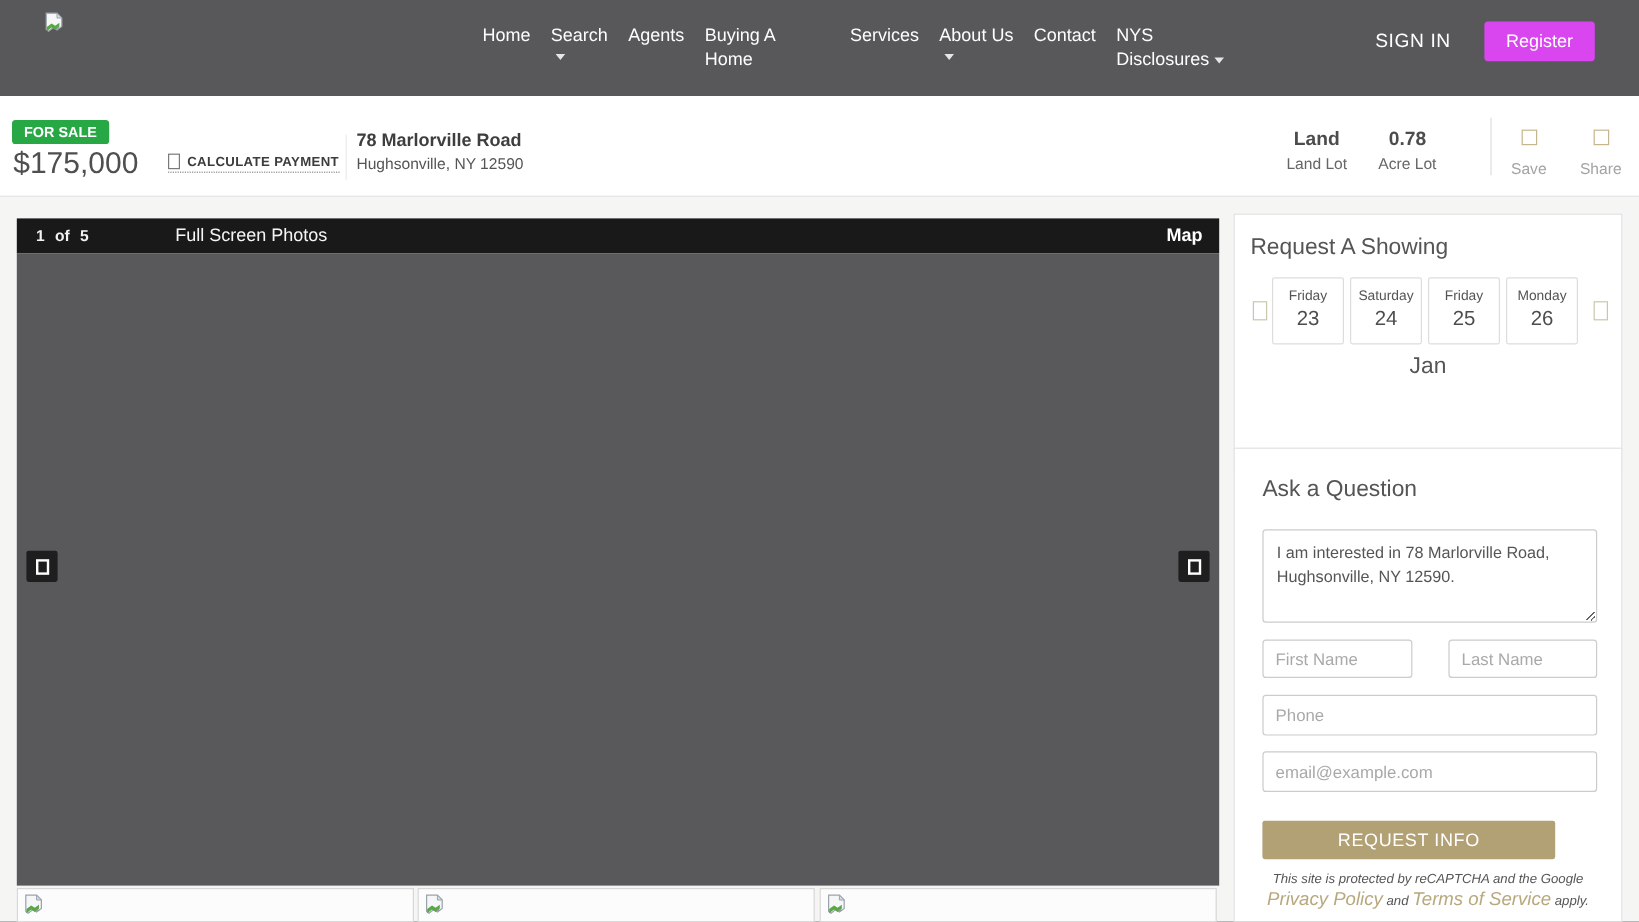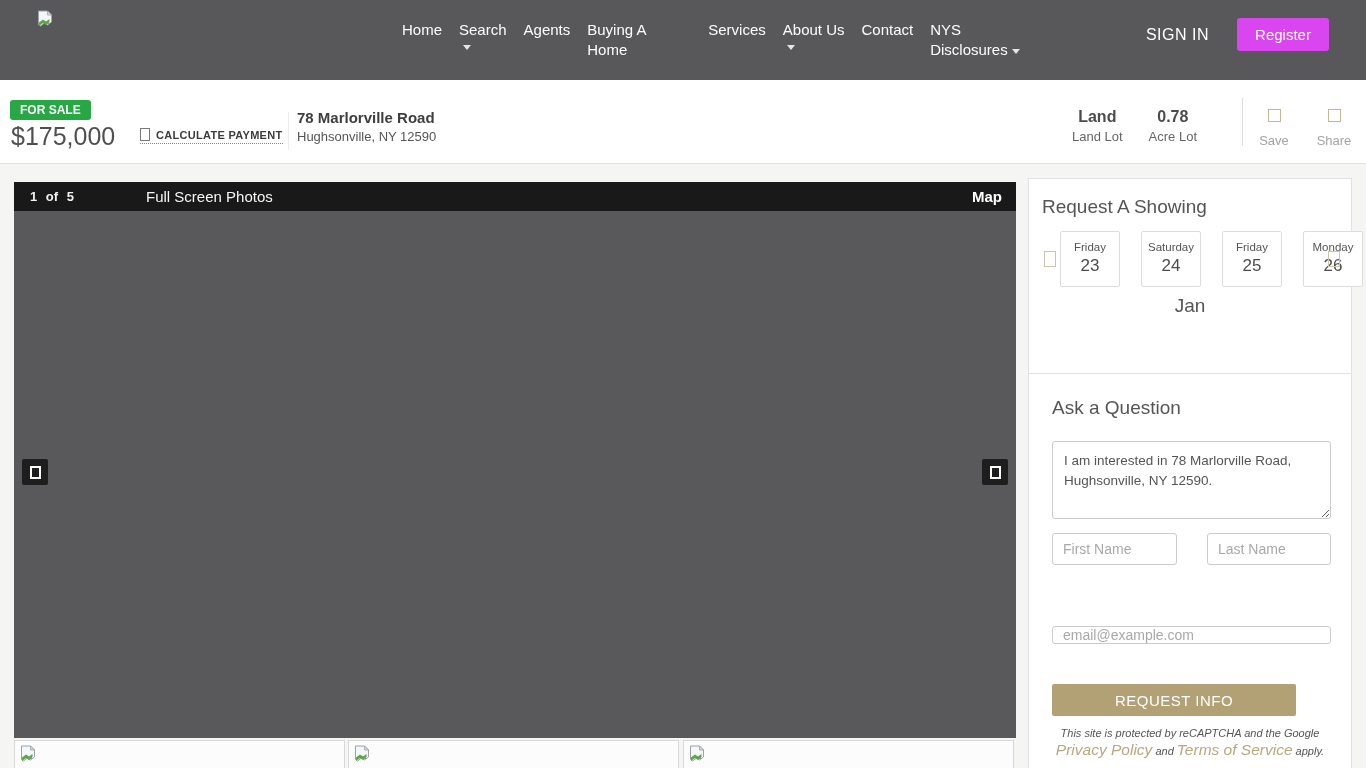--- a/index.html
+++ b/index.html
@@ -56,36 +56,36 @@
   
   .thumb { position:absolute; top:740px; width:331px; height:44px; background:#fcfcfc; border:1px solid #d8d8d8; padding:4px 5px; cursor:pointer; }
   .thumb-1 { left:14px; } .thumb-2 { left:348px; } .thumb-3 { left:683px; }
 
   
   .card { position:absolute; left:1028px; width:324px; background:#fff; border:1px solid #e1e1e1; }
   .card-showing { top:178px; height:212px; }
   .card-question { top:373px; height:430px; }
   .card-title { font-size:19px; color:#555; }
   .showing-title { position:absolute; left:13px; top:17px; }
-  .days-row { position:absolute; left:31px; top:52px; display:flex; gap:21px; }
+  .days-row { position:absolute; left:31px; top:52px; display:flex; gap:5px; }
   .day-box { width:60px; height:56px; background:#fff; border:1px solid #ddd; border-radius:2px; text-align:center; padding-top:9px; cursor:pointer; }
   .day-name { font-size:11.5px; color:#555; }
   .day-num { font-size:17px; color:#4d4d4d; margin-top:3px; }
   .cal-arrow { position:absolute; top:72px; width:12px; height:16px; border:1px solid #ccc5ae; background:none; cursor:pointer; }
   .cal-prev { left:15px; } .cal-next { right:11px; }
   .month-label { position:absolute; top:116px; left:0; width:100%; text-align:center; font-size:19px; color:#555; }
 
   .question-title { position:absolute; left:23px; top:23px; }
   .q-textarea { position:absolute; left:23px; top:67px; width:279px; height:78px; border:1px solid #ccc; border-radius:3px; padding:9px 11px; font-size:13.5px; line-height:1.5; color:#555; font-family:inherit; resize:both; }
   .q-input { position:absolute; height:32px; border:1px solid #ccc; border-radius:3px; padding:0 10px; font-size:14px; color:#555; font-family:inherit; }
   .q-input::placeholder, .q-textarea::placeholder { color:#a9a9a9; }
   .in-first { left:23px; top:159px; width:125px; }
   .in-last  { left:178px; top:159px; width:124px; }
   .in-phone { left:23px; top:205px; width:279px; height:34px; }
-  .in-email { left:23px; top:252px; width:279px; height:18px; }
+  .in-email { left:23px; top:252px; width:279px; height:34px; }
   .request-btn { position:absolute; left:23px; top:310px; width:244px; height:32px; background:#b3a176; color:#fff; border:none; border-radius:2px; font-size:15px; letter-spacing:.5px; font-family:inherit; cursor:pointer; }
   .recaptcha { position:absolute; top:353px; left:0; width:100%; text-align:center;font-style:italic; }
   .recaptcha .l1 { font-size:11px; color:#555; }
   .recaptcha .l2 { margin-top:2px; font-size:11px; color:#555; }
   .recaptcha a { color:#b8a87e; font-size:15.5px; text-decoration:none; }
 </style>
 </head>
 <body>
 
 <header class="nav">
@@ -220,20 +220,21 @@
   <div class="month-label">Jan</div>
 </div>
 
 <div class="card card-question">
   <div class="card-title question-title">Ask a Question</div>
 
   <textarea class="q-textarea" style="">I am interested in 78 Marlorville Road, Hughsonville, NY 12590.</textarea>
 
   <input class="q-input in-first" placeholder="First Name" style="">
   <input class="q-input in-last" placeholder="Last Name" style="">
+  <input class="q-input in-phone" placeholder="Phone" style="">
   <input class="q-input in-email" placeholder="email@example.com" style="">
 
   <button class="request-btn">REQUEST INFO</button>
 
   <div class="recaptcha">
     <div class="l1">This site is protected by reCAPTCHA and the Google</div>
     <div class="l2">
       <a href="#">Privacy Policy</a>
       <span>and</span>
       <a href="#">Terms of Service</a>

